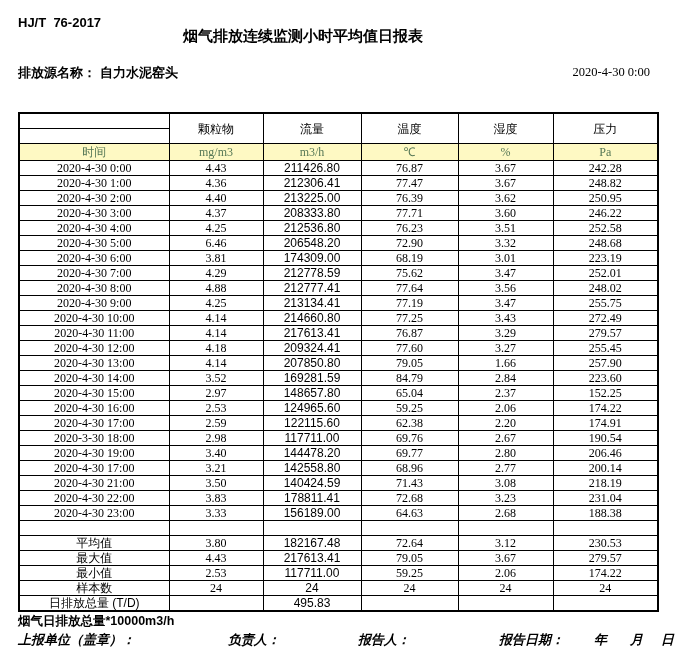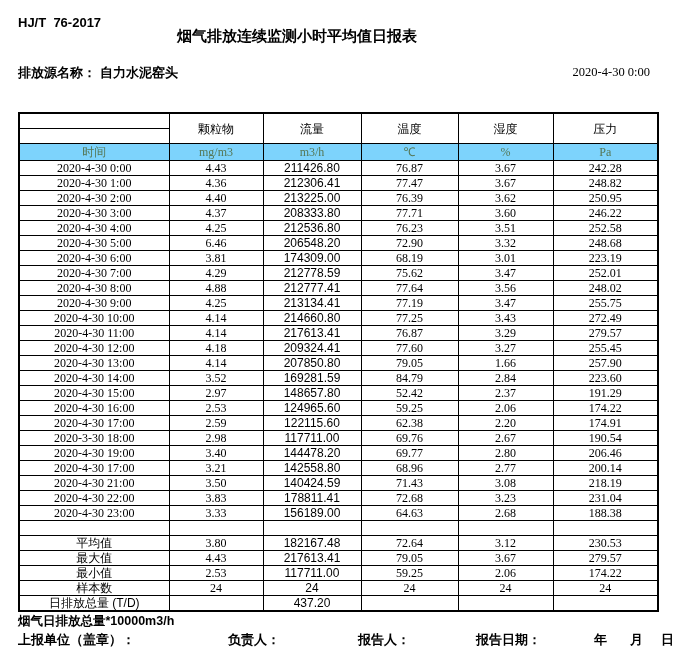--- a/index.html
+++ b/index.html
@@ -9,21 +9,21 @@
     height: 654px;
     font-family: "Liberation Sans", sans-serif;
     color: #000;
     overflow: hidden;
   }
   .doc-code {
     position: absolute; top: 15px; left: 18px;
     font-weight: bold; font-size: 13px; white-space: pre;
   }
   .report-title {
-    position: absolute; top: 27px; left: 11px; width: 572px;
+    position: absolute; top: 27px; left: 17px; width: 572px;
     text-align: center; font-weight: bold; font-size: 15px;
   }
   .source-line { position: absolute; top: 64px; left: 18px; font-size: 13px; font-weight: bold; }
   .source-name { margin-left: 4px; }
   .report-datetime {
     position: absolute; top: 65px; right: 26px;
     font-family: "Liberation Serif", serif; font-size: 12.5px; font-weight: normal;
   }
 
   table.report {
@@ -36,41 +36,41 @@
     border: 1px solid #000;
     text-align: center; vertical-align: middle;
     padding: 0; margin: 0;
     height: 14px; line-height: 14px;
     white-space: nowrap; overflow: hidden;
     font-size: 12px;
   }
   td.h-blank { height: 13px; }
   td.h-name  { font-size: 13px; }
   tr.unit-row td {
-    background: #7dd3fc;
+    background: #fef9c3;
     color: #557755;
     height: 16px; line-height: 16px;
   }
   td.h-time { font-size: 13px; }
   td.h-unit { font-family: "Liberation Serif", serif; font-size: 12px; }
   td.c-time { font-family: "Liberation Serif", serif; font-size: 12px; }
   td.c-num  { font-family: "Liberation Serif", serif; font-size: 12px; }
   td.c-flow { font-family: "Liberation Sans", sans-serif; font-size: 13px; }
   td.c-label { font-size: 13px; }
 
   .footer-note {
     position: absolute; top: 613px; left: 18px;
     font-size: 12.5px; font-weight: bold;
   }
-  .footer-line { position: absolute; top: 631px; left: 0; width: 584px; height: 18px; font-size: 13px; font-weight: bold; }
+  .footer-line { position: absolute; top: 631px; left: 0; width: 584px; height: 18px; font-size: 13px; font-weight: bold; font-style: italic; }
   .footer-line span { position: absolute; white-space: nowrap; }
   .fl-unit   { left: 18px; }
   .fl-resp   { left: 228px; }
   .fl-report { left: 358px; }
-  .fl-date   { left: 476px; }
+  .fl-date   { left: 499px; }
   .fl-year   { left: 594px; }
   .fl-month  { left: 630px; }
   .fl-day    { left: 661px; }
 </style>
 </head>
 <body>
 
 <div class="doc-code">HJ/T  76-2017</div>
 <div class="report-title">烟气排放连续监测小时平均值日报表</div>
 
@@ -227,23 +227,23 @@
         <td class="c-num">3.52</td>
         <td class="c-num c-flow">169281.59</td>
         <td class="c-num">84.79</td>
         <td class="c-num">2.84</td>
         <td class="c-num">223.60</td>
       </tr>
       <tr>
         <td class="c-time">2020-4-30 15:00</td>
         <td class="c-num">2.97</td>
         <td class="c-num c-flow">148657.80</td>
-        <td class="c-num">52.42</td>
+        <td class="c-num">65.04</td>
         <td class="c-num">2.37</td>
-        <td class="c-num">191.29</td>
+        <td class="c-num">152.25</td>
       </tr>
       <tr>
         <td class="c-time">2020-4-30 16:00</td>
         <td class="c-num">2.53</td>
         <td class="c-num c-flow">124965.60</td>
         <td class="c-num">59.25</td>
         <td class="c-num">2.06</td>
         <td class="c-num">174.22</td>
       </tr>
       <tr>
@@ -340,21 +340,21 @@
         <td class="c-label">样本数</td>
         <td class="c-num">24</td>
         <td class="c-num c-flow">24</td>
         <td class="c-num">24</td>
         <td class="c-num">24</td>
         <td class="c-num">24</td>
       </tr>
       <tr>
         <td class="c-label">日排放总量 (T/D)</td>
         <td class="c-num"></td>
-        <td class="c-num c-flow">437.20</td>
+        <td class="c-num c-flow">495.83</td>
         <td class="c-num"></td>
         <td class="c-num"></td>
         <td class="c-num"></td>
       </tr>
     </tbody>
 </table>
 
 <div class="footer-note">烟气日排放总量*10000m3/h</div>
 <div class="footer-line">
   <span class="fl-unit">上报单位（盖章）：</span>

